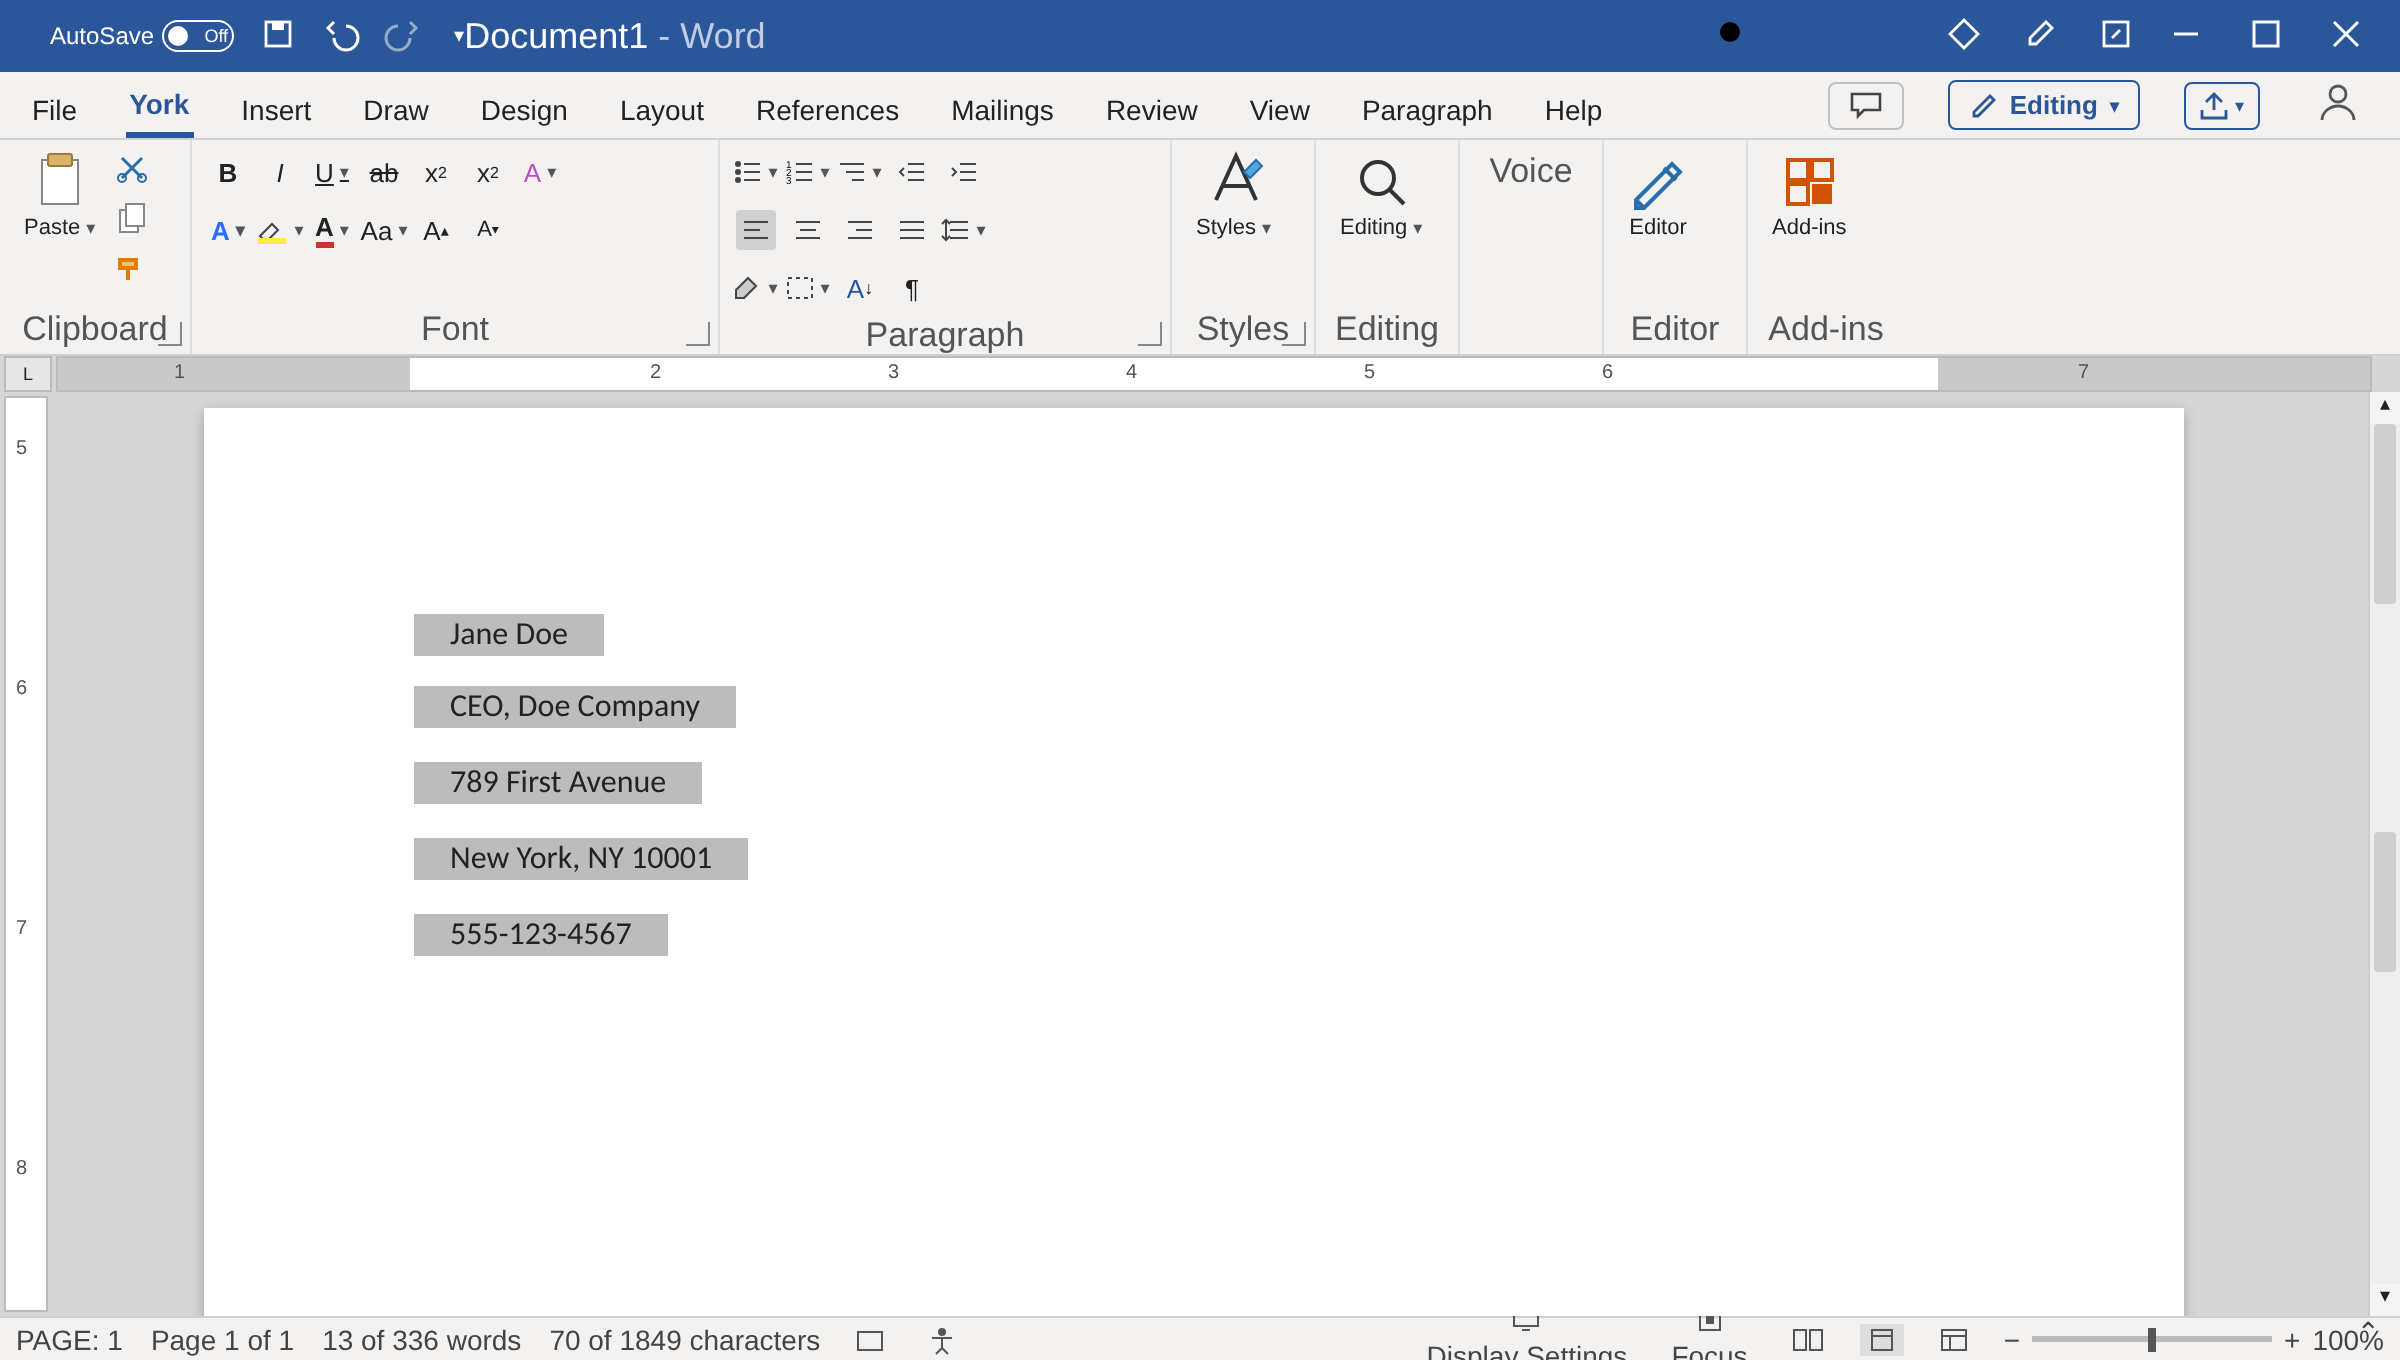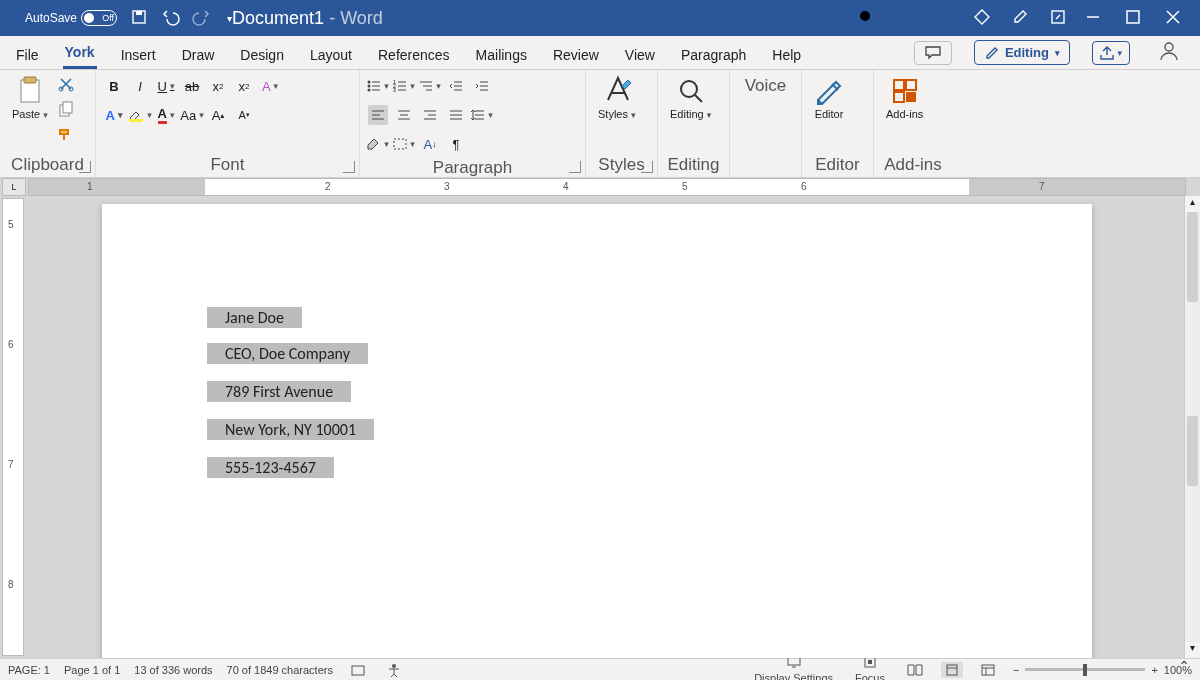--- a/index.html
+++ b/index.html
@@ -41,21 +41,21 @@
 .workspace { display:flex; height:462px; background:#d6d6d6;}
 .ruler-v { width:22px; background:#fff; border:1px solid #bbb; margin:2px; position:relative; font-size:9px;}
 .ruler-v .num { position:absolute; left:5px; font-size:10px; color:#555;}
 .docarea { flex:1; position:relative; overflow:hidden;}
 .page { position:absolute; left:76px; top:8px; width:990px; height:900px; background:#fff; box-shadow:0 2px 6px rgba(0,0,0,0.25);}
 .sel { position:absolute; left:105px; font-family:Calibri,Arial,sans-serif; font-size:16px; line-height:1.3;}
 .sel span { background:#bcbcbc; padding:1px 18px;}
 .vscroll { position:absolute; right:0; top:0; bottom:0; width:16px; background:#eee; border-left:1px solid #ccc;}
 .vscroll .up,.vscroll .down { height:16px; text-align:center; font-size:10px; background:#f4f4f4;}
 .vscroll .thumb { position:absolute; left:2px; right:2px; background:#cfcfcf; border-radius:2px;}
-.statusbar { height:22px; background:#f3f2f1; border-top:1px solid #cfcfcf; display:flex; align-items:center; font-size:11px; color:#444; padding:0 8px; gap:14px;}
+.statusbar { height:22px; background:#f3f2f1; border-top:1px solid #cfcfcf; display:flex; align-items:center; font-size:14px; color:#444; padding:0 8px; gap:14px;}
 .statusbar .spacer { flex:1;}
 .statusbar .vbtn { display:flex; align-items:center; gap:4px; padding:0 4px;flex-direction:column;}
 .zoom { display:flex; align-items:center; gap:6px;}
 .zoom .track { width:120px; height:3px; background:#bbb; position:relative;}
 .zoom .track .knob { position:absolute; left:58px; top:-4px; width:4px; height:12px; background:#555;}
 svg { overflow:visible;}
 </style>
 </head>
 <body>
 

